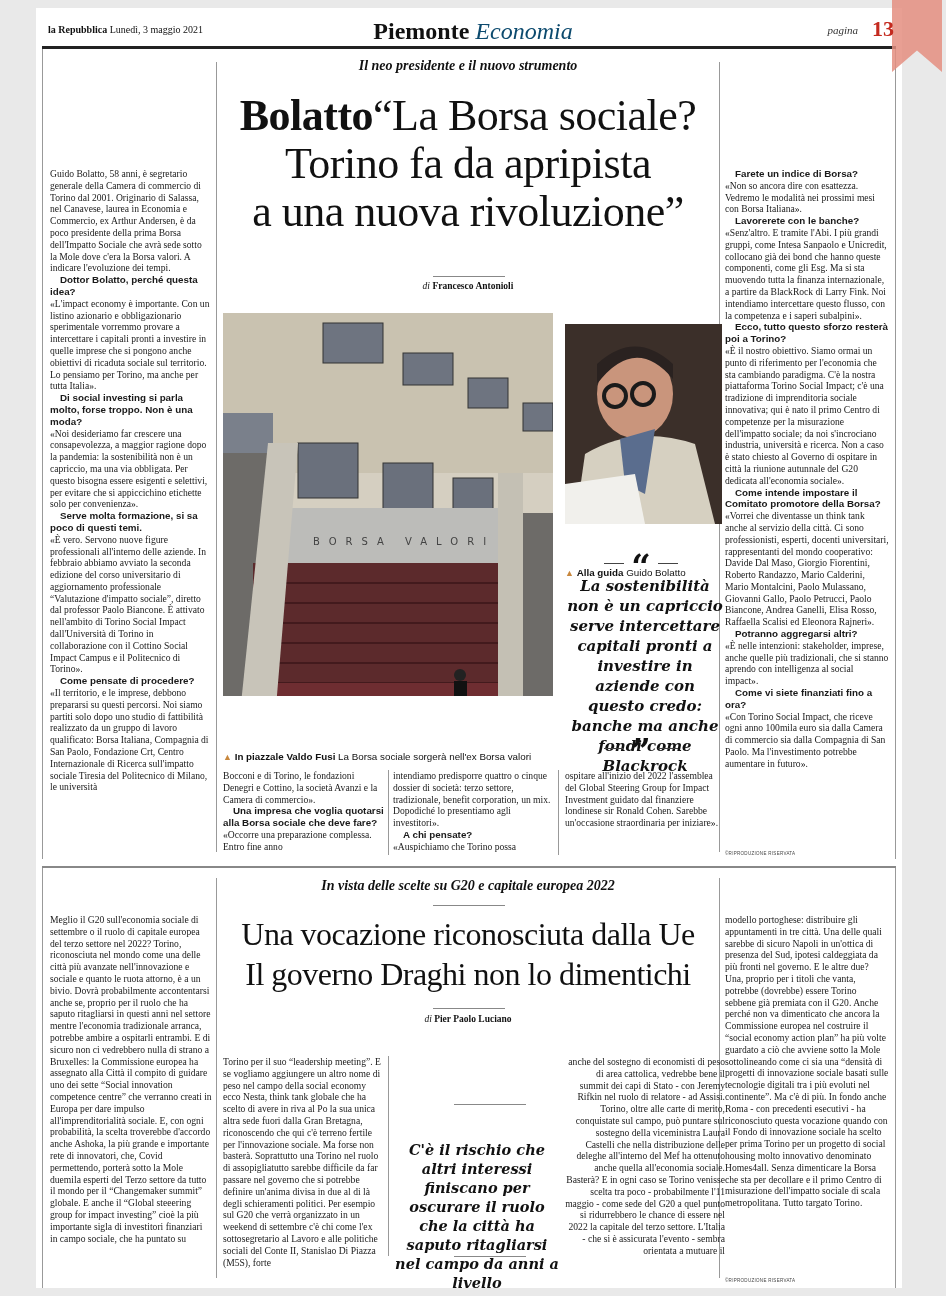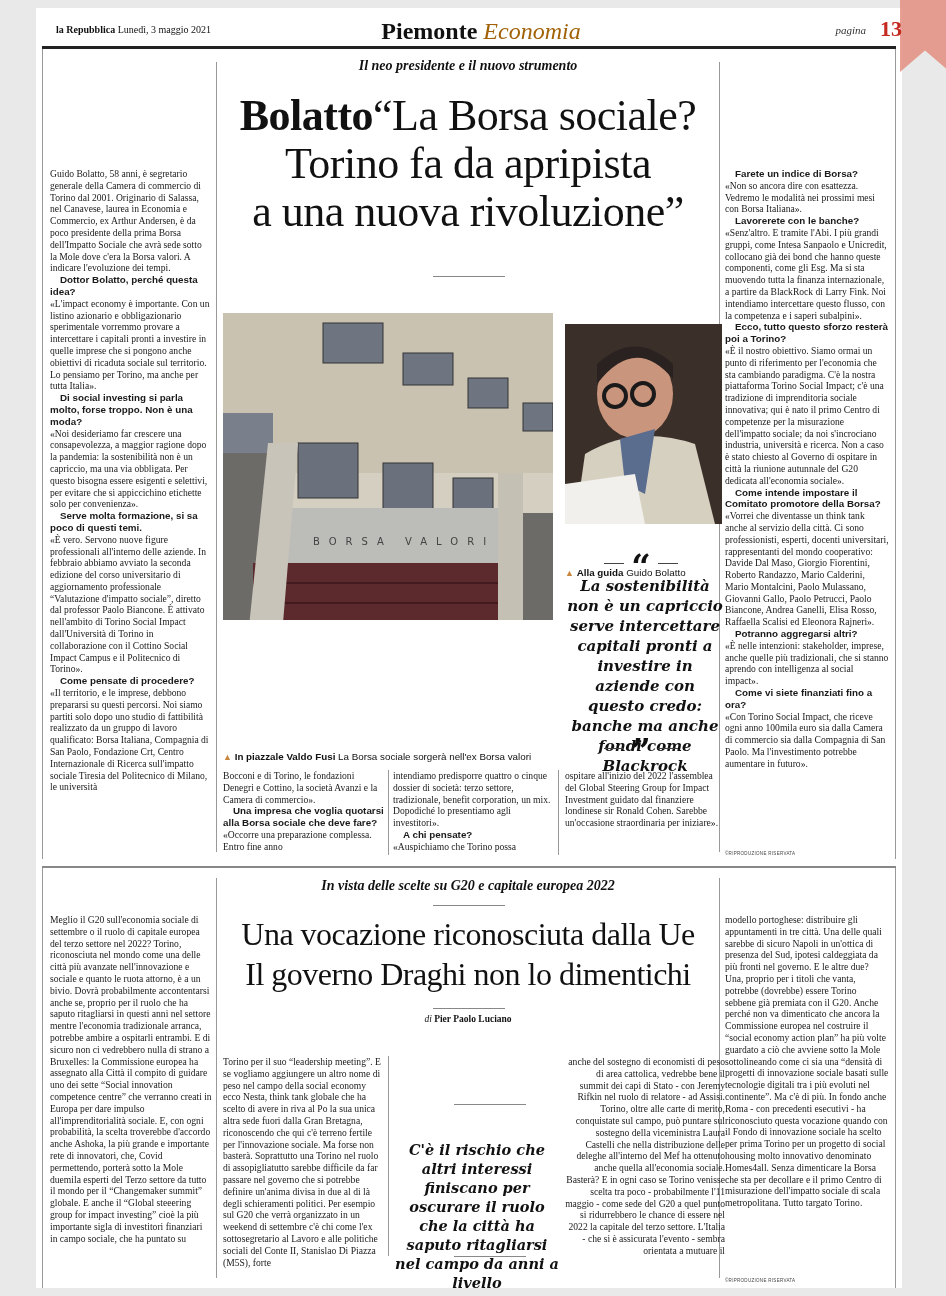--- a/index.html
+++ b/index.html
@@ -1,23 +1,23 @@
 <!DOCTYPE html>
 <html><head>
 <meta charset="utf-8">
 <style>
   * { box-sizing: border-box; margin: 0; padding: 0; }
   html, body { width: 946px; height: 1296px; background: #e9e9e9; overflow: hidden; }
   body { font-family: "DejaVu Serif", serif; color: #111; position: relative; }
   .page { position: absolute; left: 36px; top: 8px; width: 866px; height: 1280px; background: #fff; }
-  .masthead { position: absolute; left: 12px; top: 0; width: 866px; height: 40px; }
+  .masthead { position: absolute; left: 4px; top: 0; width: 866px; height: 40px; }
   .brand { position: absolute; left: 8px; top: 16px; font-size: 10px; font-family: "Liberation Serif", serif; }
   .brand b { font-weight: bold; }
   .section-title { position: absolute; left: 0; width: 866px; top: 10px; text-align: center; font-family: "Liberation Serif", serif; font-size: 24px; font-weight: bold; }
-  .section-title .sub { color: #a16207; font-style: italic; font-weight: normal; }
+  .section-title .sub { color: #0c4a6e; font-style: italic; font-weight: normal; }
   .page-label { position: absolute; right: 48px; top: 16px; font-style: italic; font-size: 11px; font-family: "Liberation Serif", serif; color: #333; }
   .page-num { position: absolute; right: 12px; top: 8px; font-size: 22px; font-weight: bold; color: #c42a1f; font-family: "Liberation Serif", serif; z-index: 3; }
   .ribbon { position: absolute; right: -36px; top: -8px; width: 50px; height: 72px; background: #e48e80; opacity: .85; clip-path: polygon(0 0, 100% 0, 100% 100%, 50% 70%, 0 100%); z-index: 2; }
   .rule-top { position: absolute; left: 6px; right: 6px; top: 38px; height: 3px; background: #222; }
   .frame { position: absolute; border-left: 1px solid #999; border-right: 1px solid #999; }
   .col { position: absolute; font-family: "Liberation Serif", serif; font-size: 9.6px; line-height: 11.8px; color: #1a1a1a; }
   .col p { margin: 0; }
   .col .q { font-family: "Liberation Sans", sans-serif; font-weight: bold; text-indent: 10px; font-size: 9.8px; }
   .vrule { position: absolute; width: 1px; background: #999; }
   .kicker { position: absolute; text-align: center; font-style: italic; font-weight: bold; font-family: "Liberation Serif", serif; font-size: 14px; }
@@ -63,34 +63,38 @@
   <div class="vrule" style="left:683px; top:54px; height:790px;"></div>
 
   <div class="kicker" style="left:181px; width:502px; top:50px;">Il neo presidente e il nuovo strumento</div>
 
   <div class="headline" style="left:181px; width:502px; top:84px;">
     <div><b>Bolatto</b><span>“La Borsa sociale?</span></div>
     <div>Torino fa da apripista</div>
     <div>a una nuova rivoluzione”</div>
   </div>
   <div class="byline-rule" style="left:397px; width:72px; top:268px;"></div>
+  <div class="byline" style="left:181px; width:502px; top:273px;">
+    <i>di</i>
+    <b>Francesco Antonioli</b>
+  </div>
 
   <div class="col" style="left:14px; top:160px; width:160px;" id="a1c1">
       <p>Guido Bolatto, 58 anni, è segretario generale della Camera di commercio di Torino dal 2001. Originario di Salassa, nel Canavese, laurea in Economia e Commercio, ex Arthur Andersen, è da poco presidente della prima Borsa dell'Impatto Sociale che avrà sede sotto la Mole dove c'era la Borsa valori. A indicare l'evoluzione dei tempi.</p>
       <p class="q">Dottor Bolatto, perché questa idea?</p>
       <p>«L'impact economy è importante. Con un listino azionario e obbligazionario sperimentale vorremmo provare a intercettare i capitali pronti a investire in quelle imprese che si pongono anche obiettivi di ricaduta sociale sul territorio. Lo pensiamo per Torino, ma anche per tutta Italia».</p>
       <p class="q">Di social investing si parla molto, forse troppo. Non è una moda?</p>
       <p>«Noi desideriamo far crescere una consapevolezza, a maggior ragione dopo la pandemia: la sostenibilità non è un capriccio, ma una via obbligata. Per questo bisogna essere esigenti e selettivi, per evitare che si appiccichino etichette solo per convenienza».</p>
       <p class="q">Serve molta formazione, si sa poco di questi temi.</p>
       <p>«È vero. Servono nuove figure professionali all'interno delle aziende. In febbraio abbiamo avviato la seconda edizione del corso universitario di aggiornamento professionale “Valutazione d'impatto sociale”, diretto dal professor Paolo Biancone. È attivato nell'ambito di Torino Social Impact dall'Università di Torino in collaborazione con il Cottino Social Impact Campus e il Politecnico di Torino».</p>
       <p class="q">Come pensate di procedere?</p>
       <p>«Il territorio, e le imprese, debbono prepararsi su questi percorsi. Noi siamo partiti solo dopo uno studio di fattibilità realizzato da un gruppo di lavoro qualificato: Borsa Italiana, Compagnia di San Paolo, Fondazione Crt, Centro Internazionale di Ricerca sull'impatto sociale Tiresia del Politecnico di Milano, le università</p>
     </div>
 
-  <div class="photo" style="left:187px; top:305px; width:330px; height:307px; background:#8b5cf6;">
+  <div class="photo" style="left:187px; top:305px; width:330px; height:383px; background:#8b5cf6;">
     <svg width="330" height="435" viewBox="0 0 330 435">
       <rect x="0" y="0" width="330" height="435" fill="#d5cfc1"></rect>
       <rect x="0" y="0" width="330" height="160" fill="#c9c2b0"></rect>
       <rect x="100" y="10" width="60" height="40" fill="#6e7480" stroke="#333"></rect>
       <rect x="180" y="40" width="50" height="32" fill="#6e7480" stroke="#333"></rect>
       <rect x="245" y="65" width="40" height="30" fill="#6e7480" stroke="#333"></rect>
       <rect x="300" y="90" width="30" height="28" fill="#6e7480" stroke="#333"></rect>
       <rect x="0" y="100" width="50" height="40" fill="#7a808b"></rect>
       <rect x="75" y="130" width="60" height="55" fill="#6a707c" stroke="#333"></rect>
       <rect x="160" y="150" width="50" height="50" fill="#6a707c" stroke="#333"></rect>

